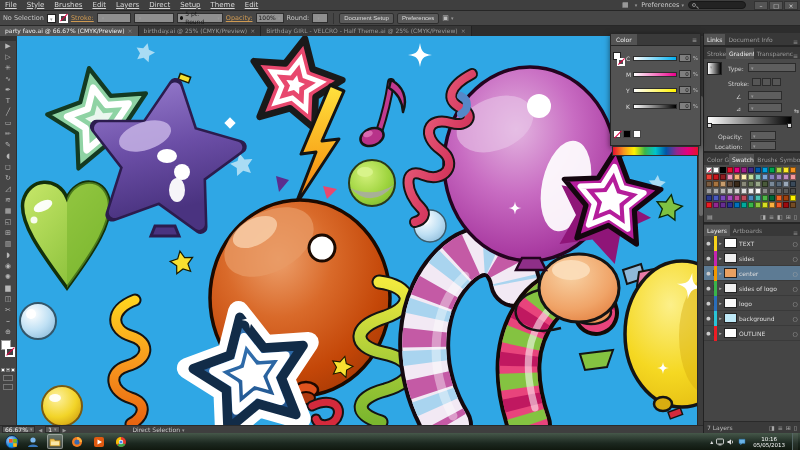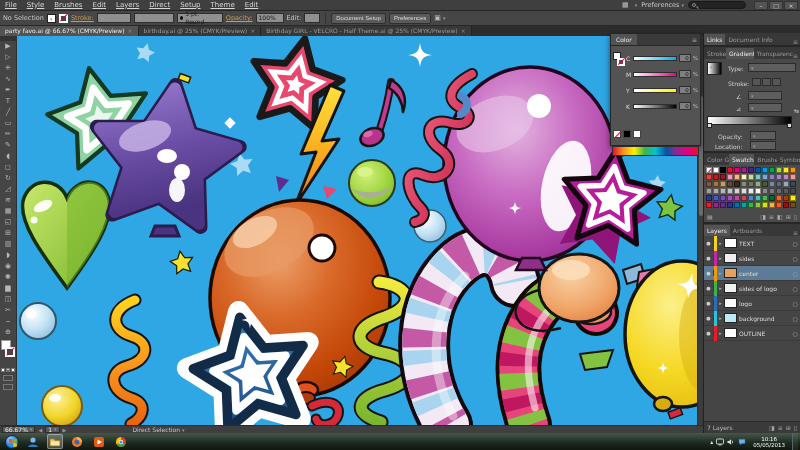--- a/index.html
+++ b/index.html
@@ -177,21 +177,21 @@
     <span class="ob-inset dd" style="width:34px"></span>
     <span class="ob-inset dd" style="width:40px"></span>
     <span class="ob-inset dd" style="width:46px">
       <span class="brushdot"></span>
       <span>5 pt. Round</span>
     </span>
     <span class="ob-link">Opacity:</span>
     <span class="ob-inset dd" style="width:28px">
       <span>100%</span>
     </span>
-    <span class="ob-label">Edit:</span>
+    <span class="ob-label">Round:</span>
     <span class="ob-inset dd" style="width:16px"></span>
     <span class="ob-sep"></span>
     <button class="ob-btn">Document Setup</button>
     <button class="ob-btn">Preferences</button>
     <span class="mb-icon dd">▣</span>
   </div>
 
   <div class="tabbar" id="tabbar">
       <div class="doc-tab active">
         <span class="tab-label">party favo.ai @ 66.67% (CMYK/Preview)</span>

